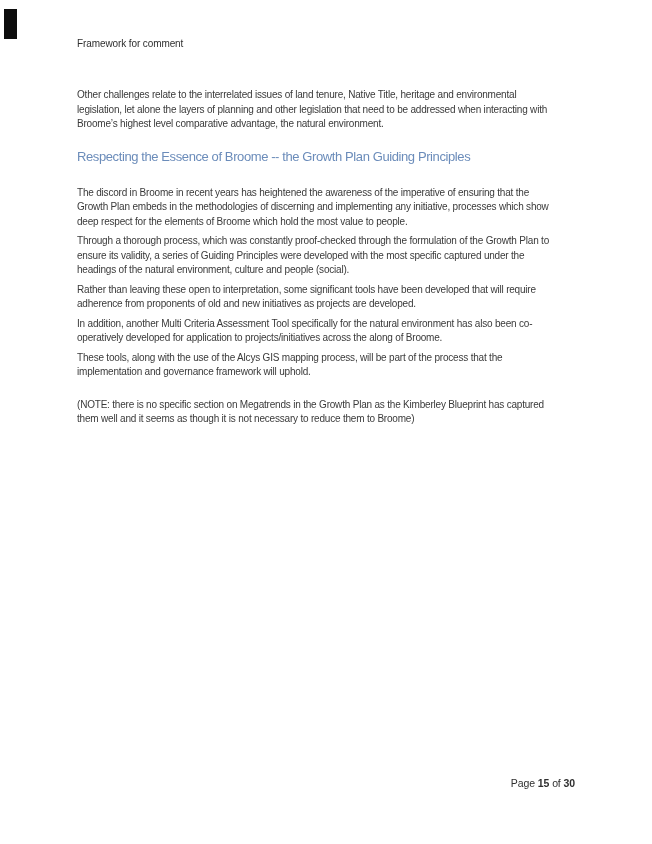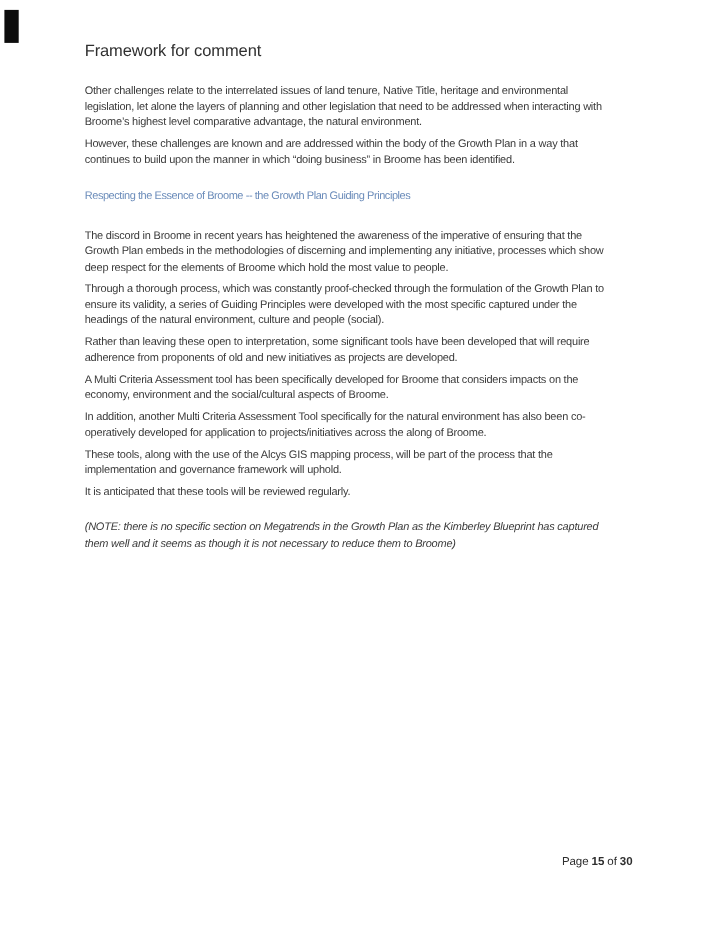--- a/index.html
+++ b/index.html
@@ -15,43 +15,43 @@
     width: 652px; height: 844px;
     background: #ffffff;
   }
   .scan-artifact {
     position: absolute; left: 4px; top: 9px;
     width: 13px; height: 30px;
     background: #0d0d0d;
   }
   .doc-header {
     position: absolute; left: 77px; top: 38px;
-    font-size: 15px; color: #2f2f2f;
+    font-size: 10px; color: #2f2f2f;
     letter-spacing: -0.1px;
   }
   .content {
-    position: absolute; left: 77px; top: 76px;
+    position: absolute; left: 77px; top: 88px;
     width: 545px;
     color: #3a3a3a;
     font-size: 10px; line-height: 14.5px;
     letter-spacing: -0.2px;
   }
   .content p {
     margin: 0 0 5px 0;
     white-space: pre-line;
   }
   .section-heading {
     margin: 16px 0 20px 0;
-    font-size: 10px; font-weight: 400;
+    font-size: 13px; font-weight: 400;
     line-height: 18px;
     letter-spacing: -0.4px;
     color: #6b8cba;
     white-space: pre-line;
   }
-  .note { margin-top: 18px !important; font-style: italic; }
+  .note { margin-top: 18px !important; }
   .page-footer {
     position: absolute; top: 777px; right: 77px;
     font-size: 10.5px; color: #2f2f2f;
     letter-spacing: -0.1px;
   }
   .page-footer .bold { font-weight: bold; }
 </style>
 </head>
 <body>
 
@@ -60,46 +60,41 @@
   <div class="scan-artifact"></div>
 
   <div class="doc-header">Framework for comment</div>
 
   <div class="content">
 
     <p>Other challenges relate to the interrelated issues of land tenure, Native Title, heritage and environmental
 legislation, let alone the layers of planning and other legislation that need to be addressed when interacting with
 Broome’s highest level comparative advantage, the natural environment.</p>
 
-    <p>However, these challenges are known and are addressed within the body of the Growth Plan in a way that
-continues to build upon the manner in which “doing business” in Broome has been identified.</p>
 
     <h2 class="section-heading">Respecting the Essence of Broome -- the Growth Plan Guiding Principles</h2>
 
     <p>The discord in Broome in recent years has heightened the awareness of the imperative of ensuring that the
 Growth Plan embeds in the methodologies of discerning and implementing any initiative, processes which show
 deep respect for the elements of Broome which hold the most value to people.</p>
 
     <p>Through a thorough process, which was constantly proof-checked through the formulation of the Growth Plan to
 ensure its validity, a series of Guiding Principles were developed with the most specific captured under the
 headings of the natural environment, culture and people (social).</p>
 
     <p>Rather than leaving these open to interpretation, some significant tools have been developed that will require
 adherence from proponents of old and new initiatives as projects are developed.</p>
 
-    <p>A Multi Criteria Assessment tool has been specifically developed for Broome that considers impacts on the
-economy, environment and the social/cultural aspects of Broome.</p>
 
     <p>In addition, another Multi Criteria Assessment Tool specifically for the natural environment has also been co-
 operatively developed for application to projects/initiatives across the along of Broome.</p>
 
     <p>These tools, along with the use of the Alcys GIS mapping process, will be part of the process that the
 implementation and governance framework will uphold.</p>
 
-    <p>It is anticipated that these tools will be reviewed regularly.</p>
 
     <p class="note">(NOTE: there is no specific section on Megatrends in the Growth Plan as the Kimberley Blueprint has captured
 them well and it seems as though it is not necessary to reduce them to Broome)</p>
 
   </div>
 
   <div class="page-footer">
     <span>Page</span>
     <span class="bold">15</span>
     <span>of</span>

